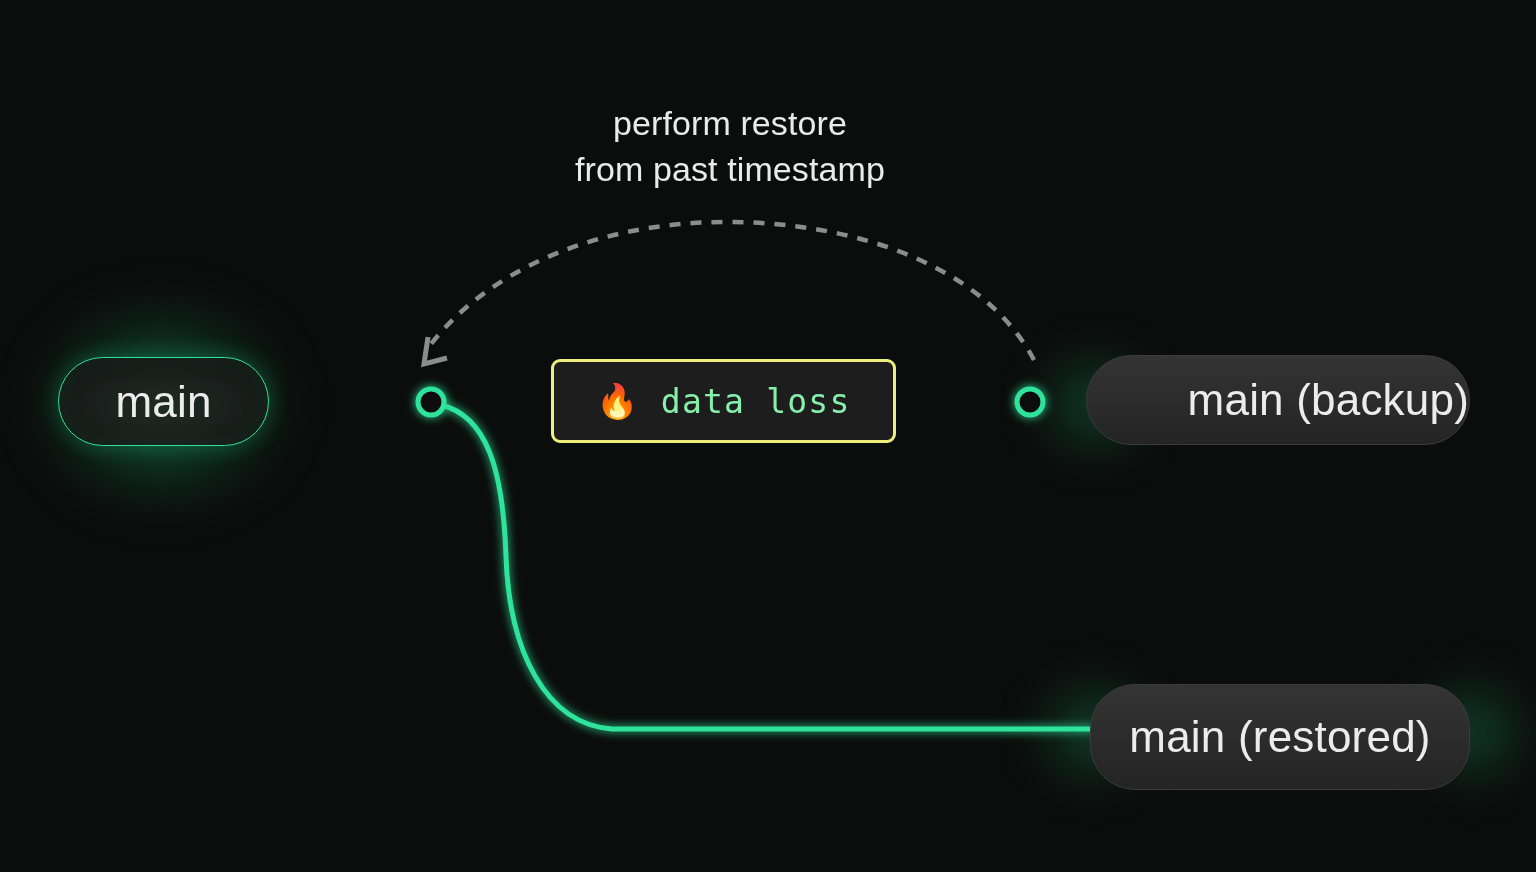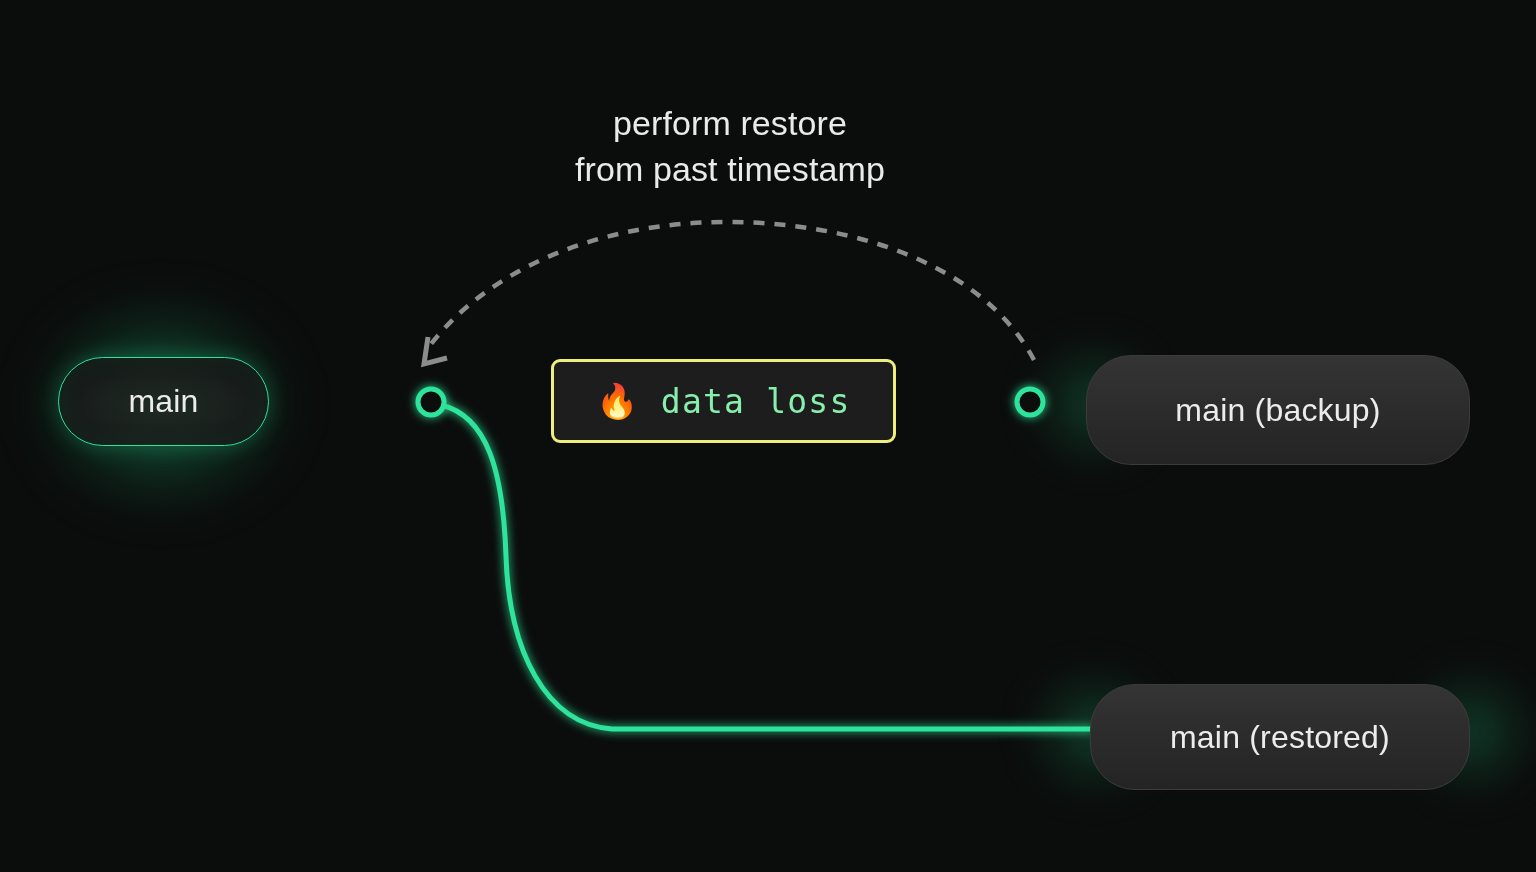--- a/index.html
+++ b/index.html
@@ -79,41 +79,42 @@
   }
 
   
   .node {
     position: absolute;
     display: flex;
     align-items: center;
     justify-content: center;
     box-sizing: border-box;
     color: #ececec;
-    font-size: 32px;
+    font-size: 44px;
     letter-spacing: 0.2px;
   }
   .node-label { pointer-events: none; }
 
   #node-main {
     left: 58px; top: 357px;
     width: 211px; height: 89px;
     border-radius: 45px;
     border: 1.6px solid #2fe39b;
     background: radial-gradient(ellipse at 50% 55%,
                 #1e2b25 0%, #1a201d 45%, #151917 72%, #121513 100%);
     box-shadow: 0 0 22px rgba(35,215,140,0.30),
                 inset 0 0 24px rgba(30,180,120,0.10);
   }
   #node-backup {
     left: 1086px; top: 355px;
-    width: 384px; height: 110px;
+    width: 384px; height: 90px;
     border-radius: 45px;
     border: 1px solid #3b3b3b;
     background: linear-gradient(180deg, #343434 0%, #2c2c2c 48%, #242424 100%);
+    justify-content: flex-end;
   }
   #node-restored {
     left: 1090px; top: 684px;
     width: 380px; height: 106px;
     border-radius: 45px;
     border: 1px solid #3b3b3b;
     background: linear-gradient(180deg, #343434 0%, #2c2c2c 48%, #242424 100%);
   }
 
   

